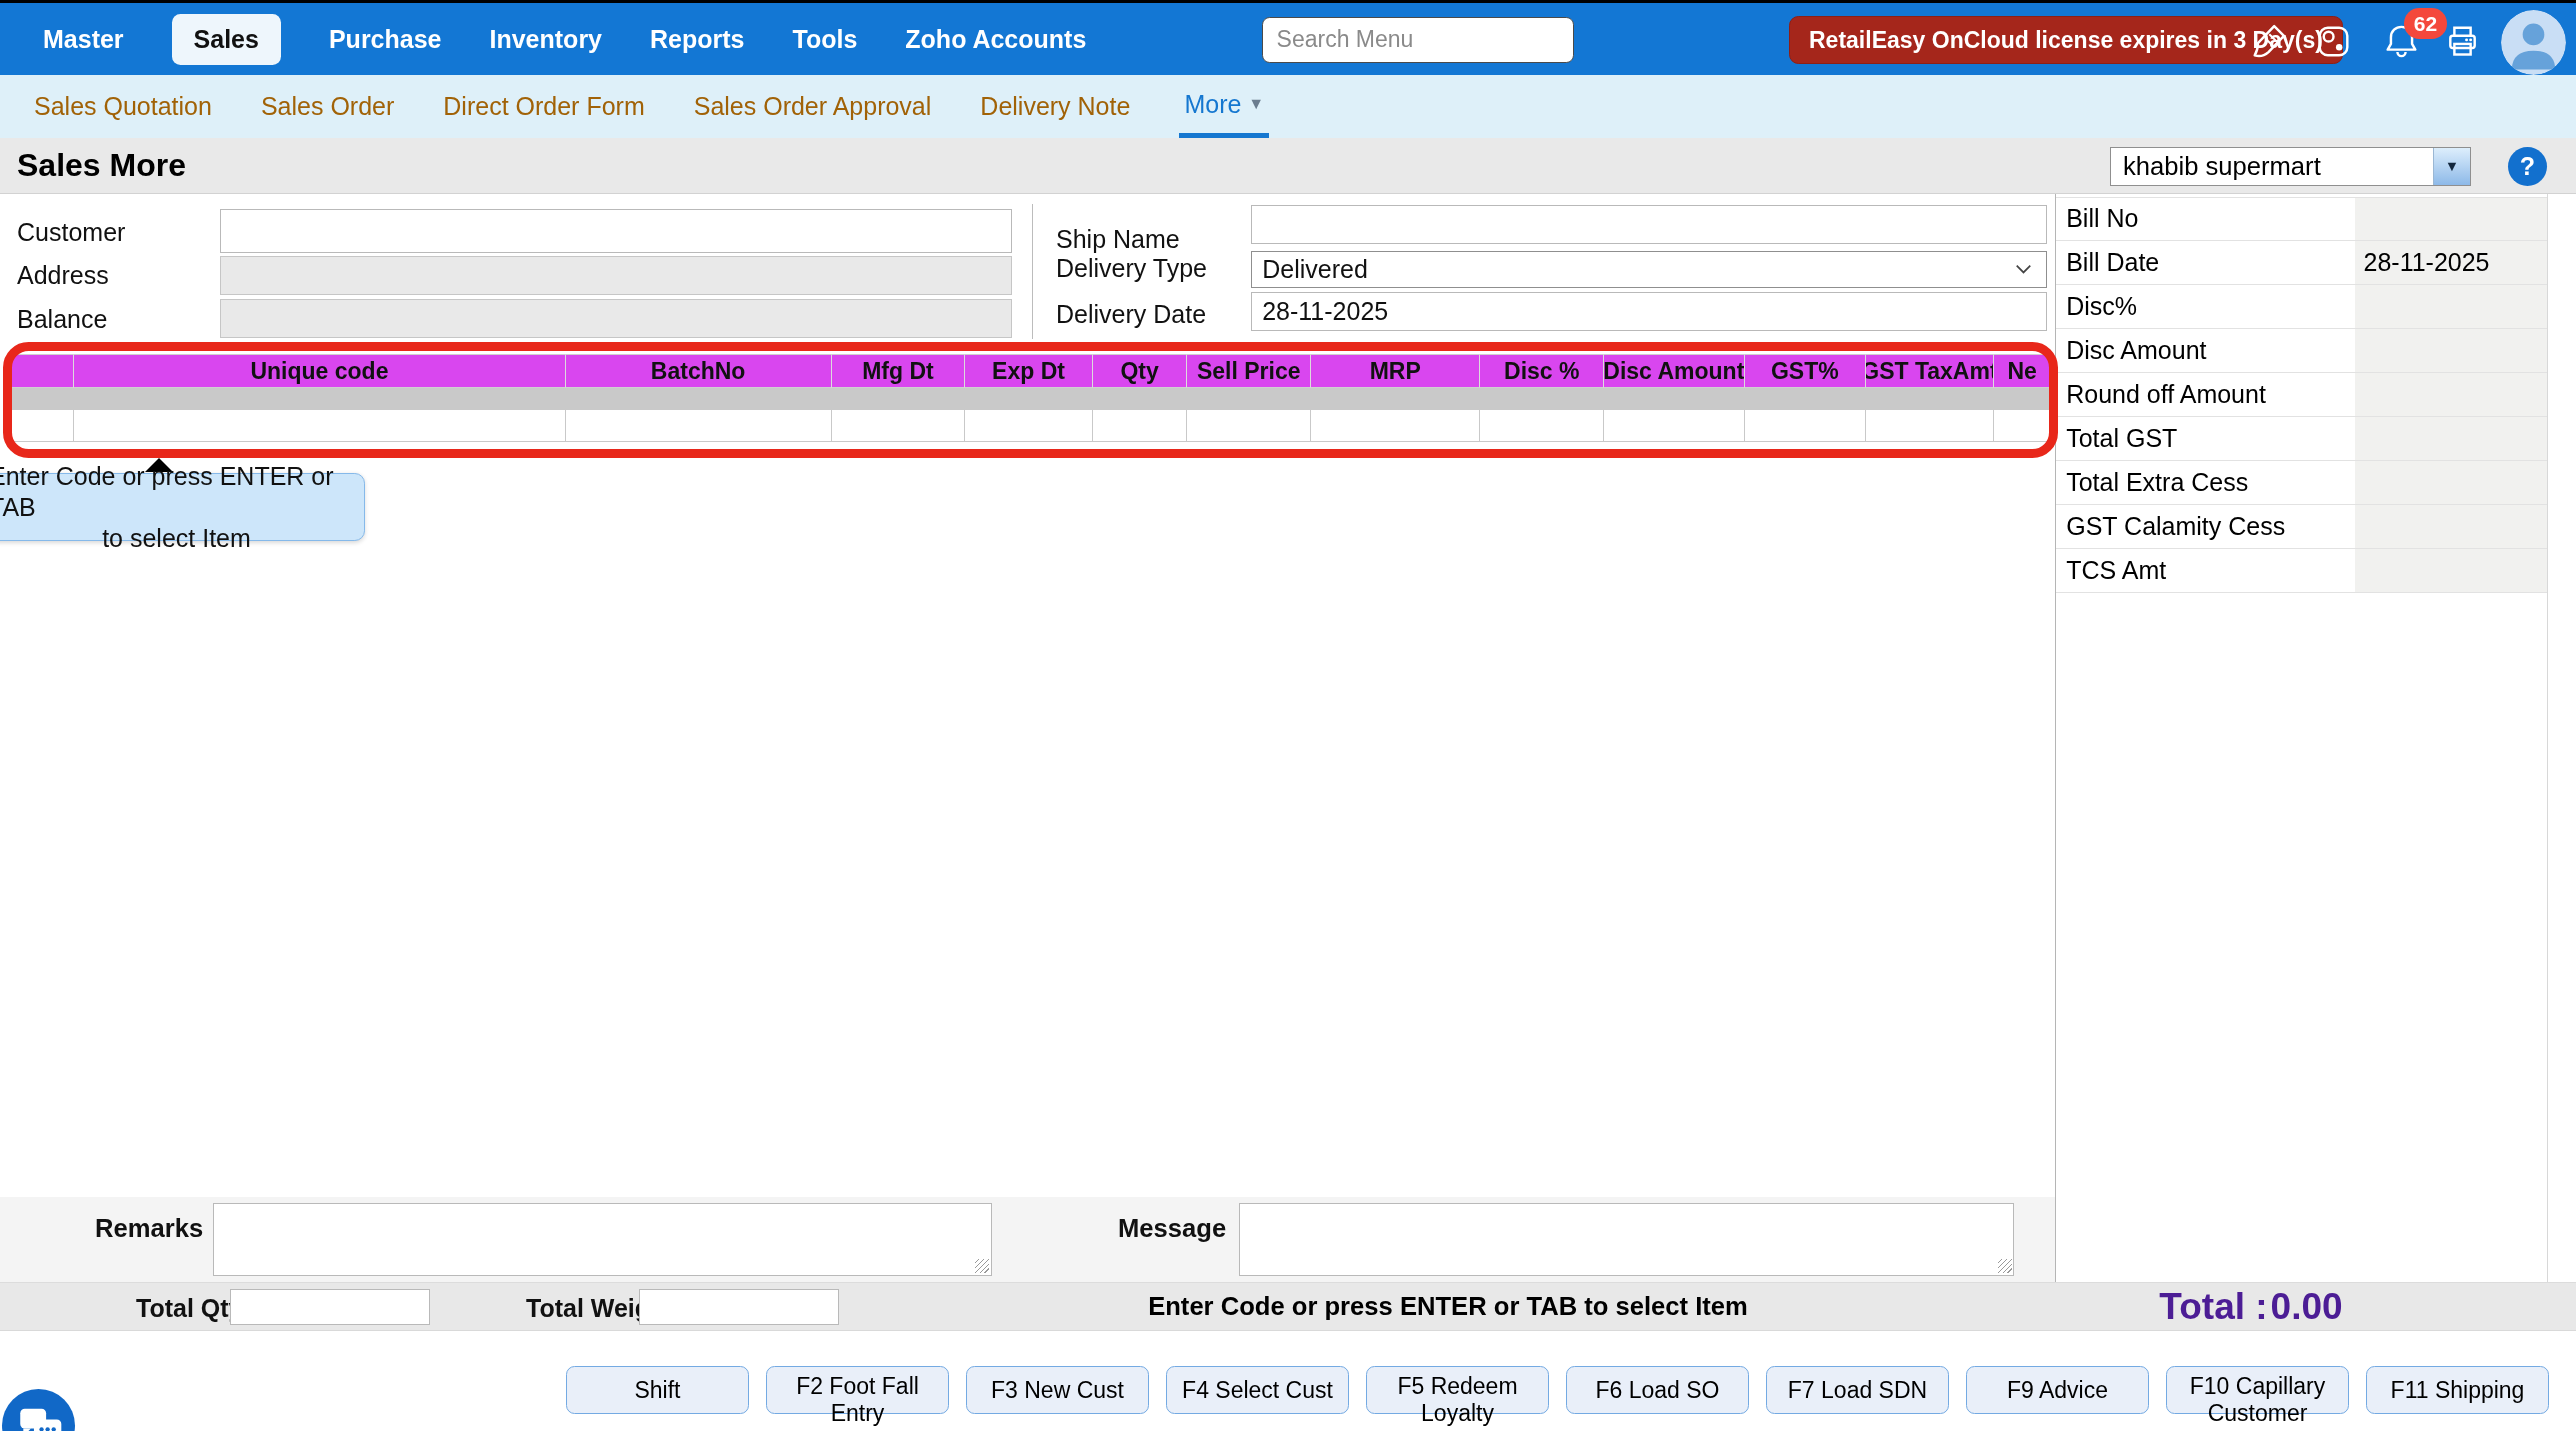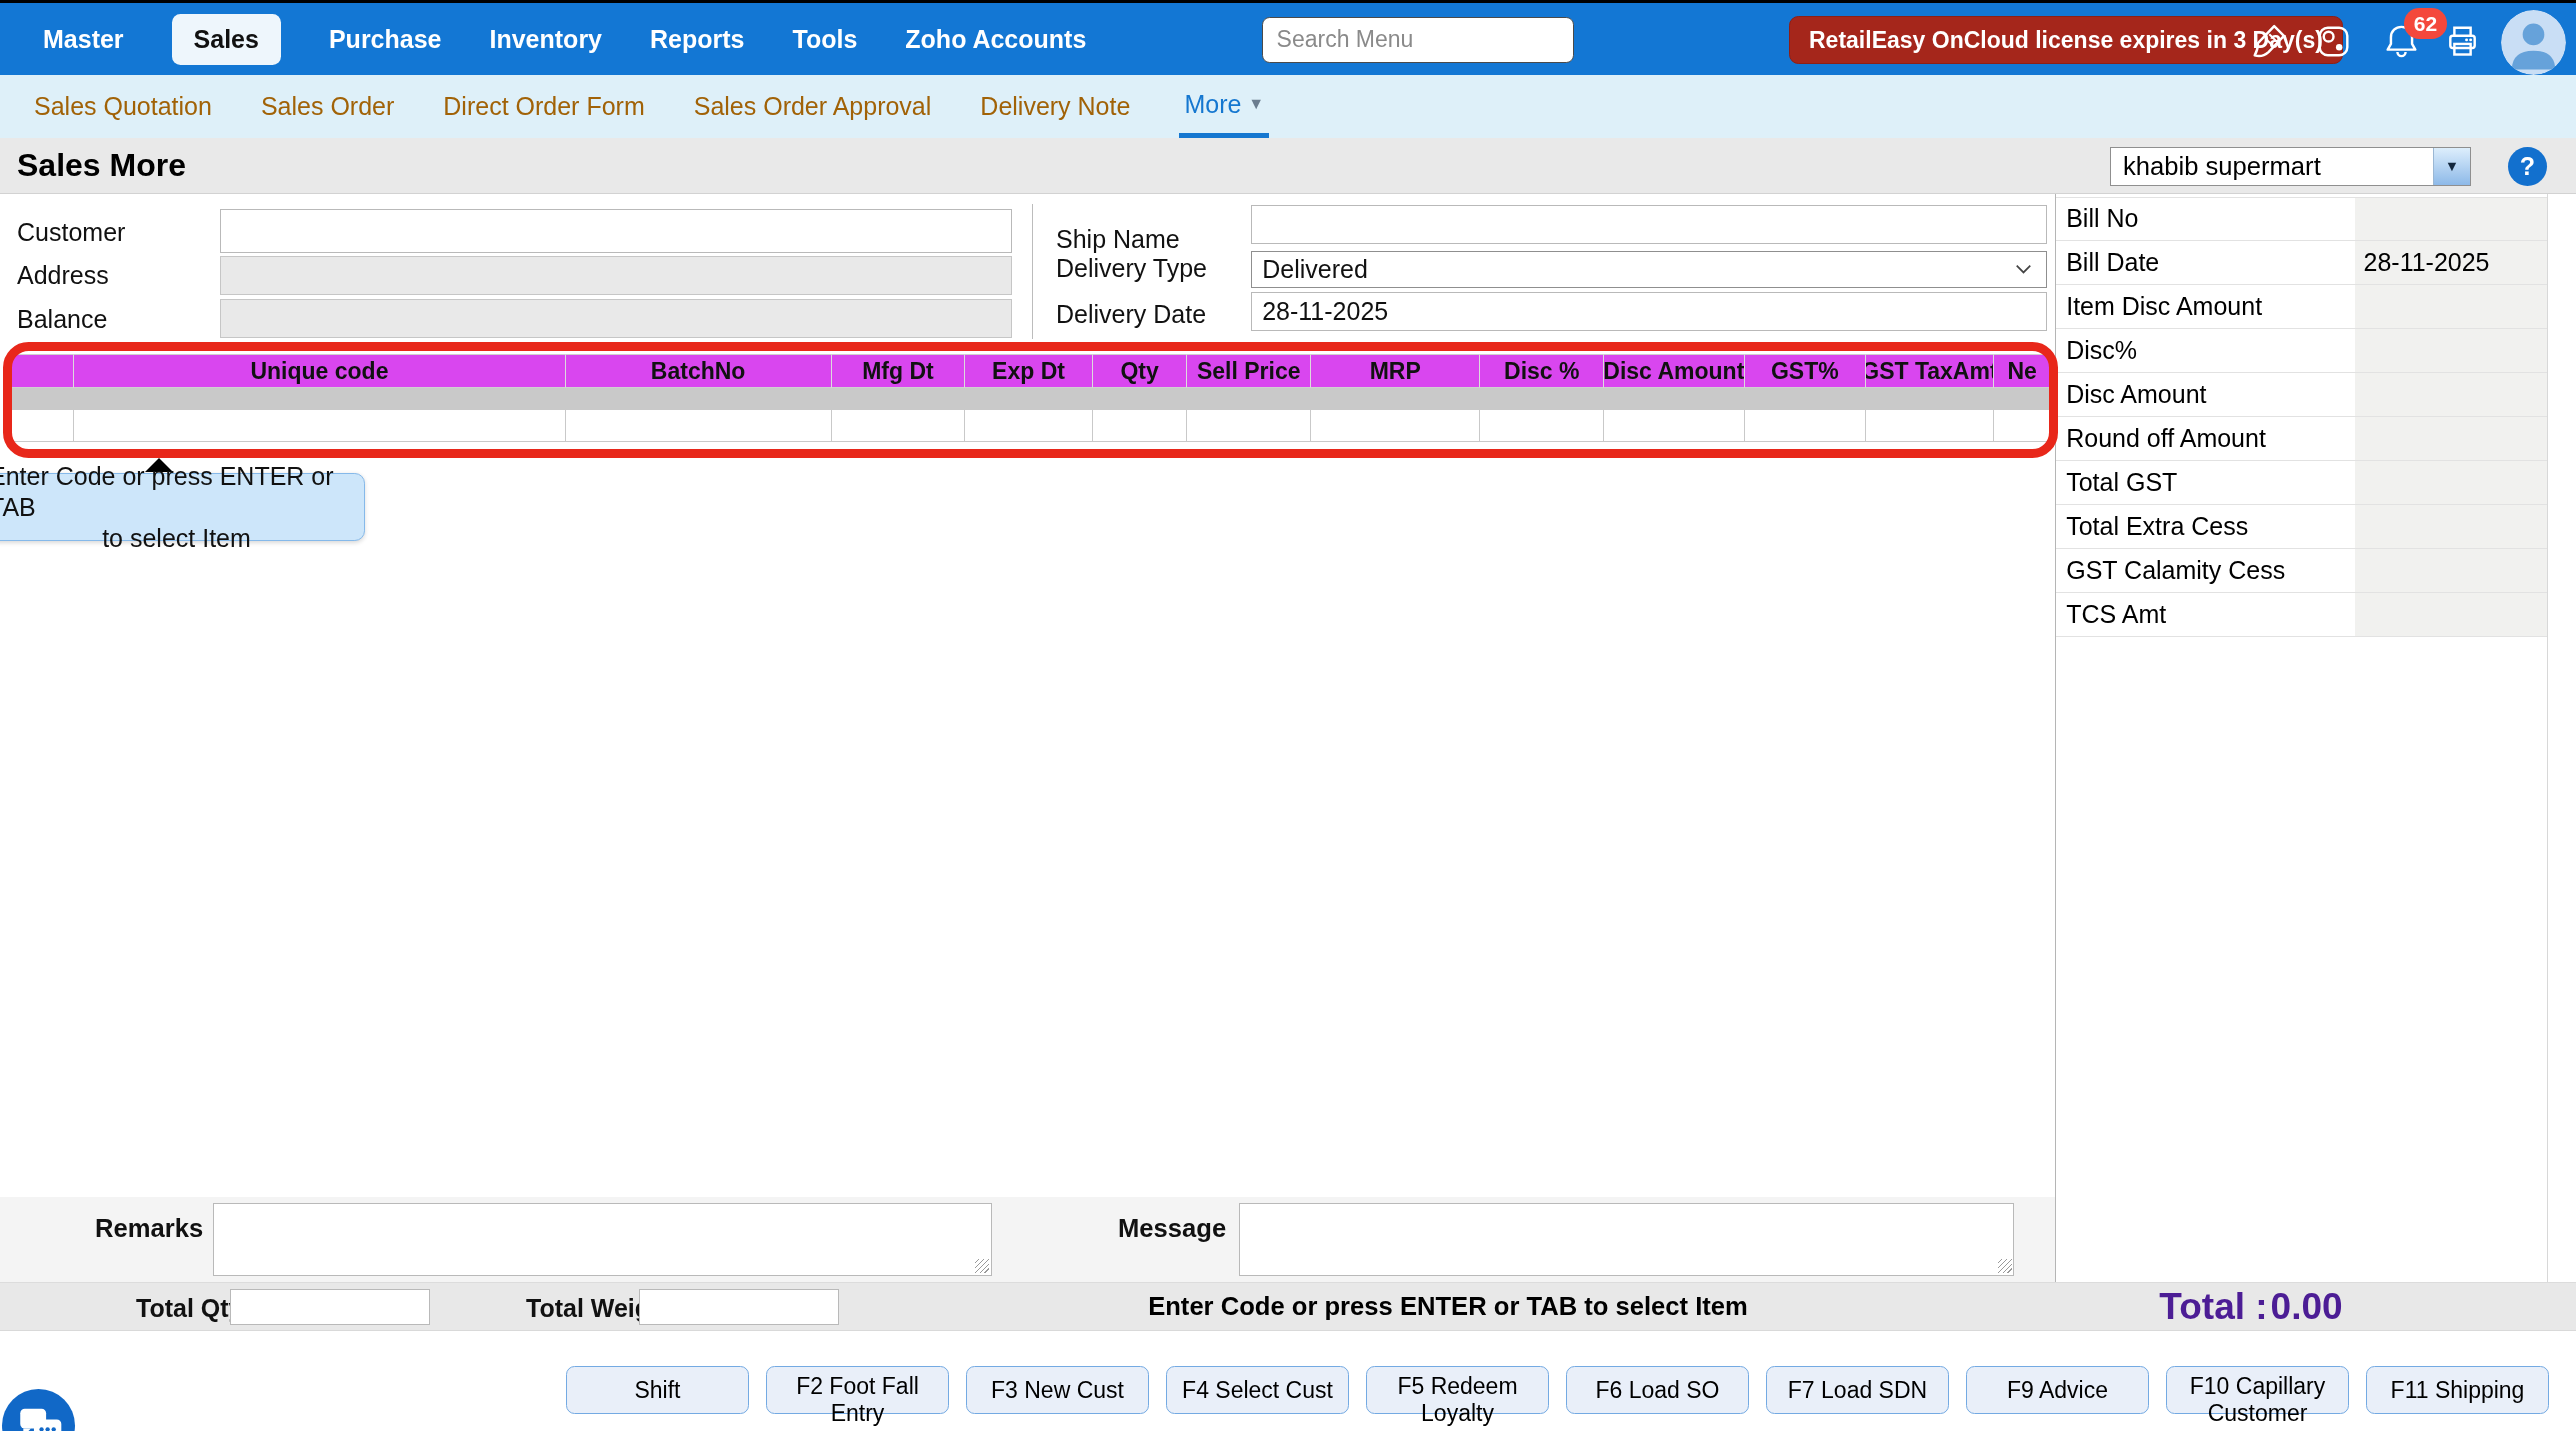--- a/index.html
+++ b/index.html
@@ -260,24 +260,20 @@
   <div class="summary">
     <div class="srow">
       <div class="slabel">Bill No</div>
       <div class="svalue"></div>
     </div>
     <div class="srow">
       <div class="slabel">Bill Date</div>
       <div class="svalue">28-11-2025</div>
     </div>
     <div class="srow">
-      <div class="slabel">Item Disc Amount</div>
-      <div class="svalue"></div>
-    </div>
-    <div class="srow">
       <div class="slabel">Disc%</div>
       <div class="svalue"></div>
     </div>
     <div class="srow">
       <div class="slabel">Disc Amount</div>
       <div class="svalue"></div>
     </div>
     <div class="srow">
       <div class="slabel">Round off Amount</div>
       <div class="svalue"></div>

